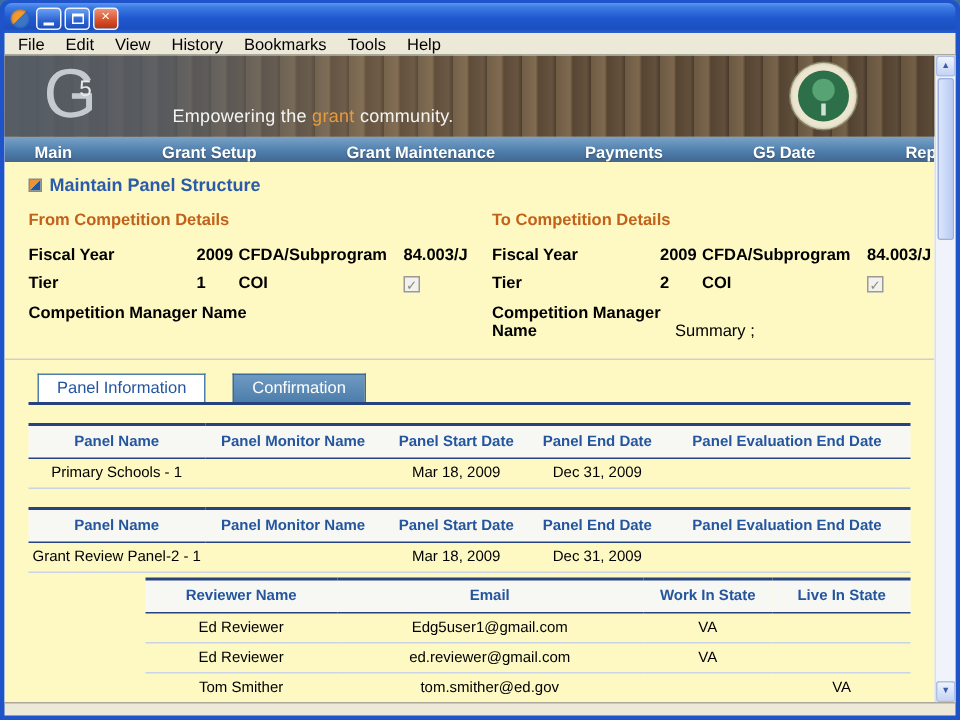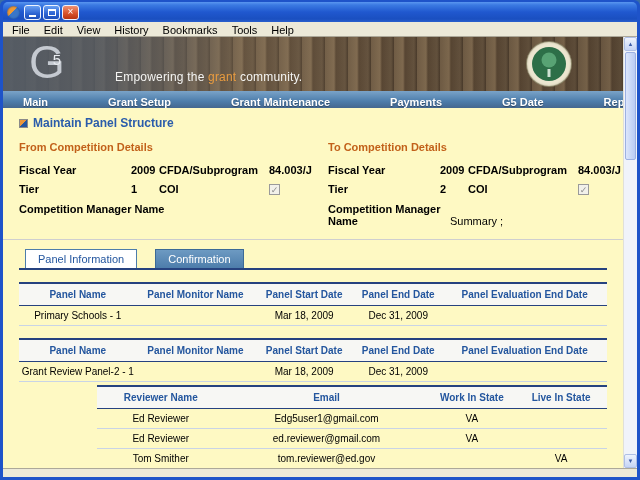--- a/index.html
+++ b/index.html
@@ -263,21 +263,21 @@
               <td></td>
             </tr>
             <tr>
               <td>Ed Reviewer</td>
               <td>ed.reviewer@gmail.com</td>
               <td>VA</td>
               <td></td>
             </tr>
             <tr>
               <td>Tom Smither</td>
-              <td>tom.reviewer@ed.gov</td>
+              <td>tom.smither@ed.gov</td>
               <td></td>
               <td>VA</td>
             </tr>
           </tbody>
         </table>
 
       </div>
     </div>
 
     <div class="scrollbar">

